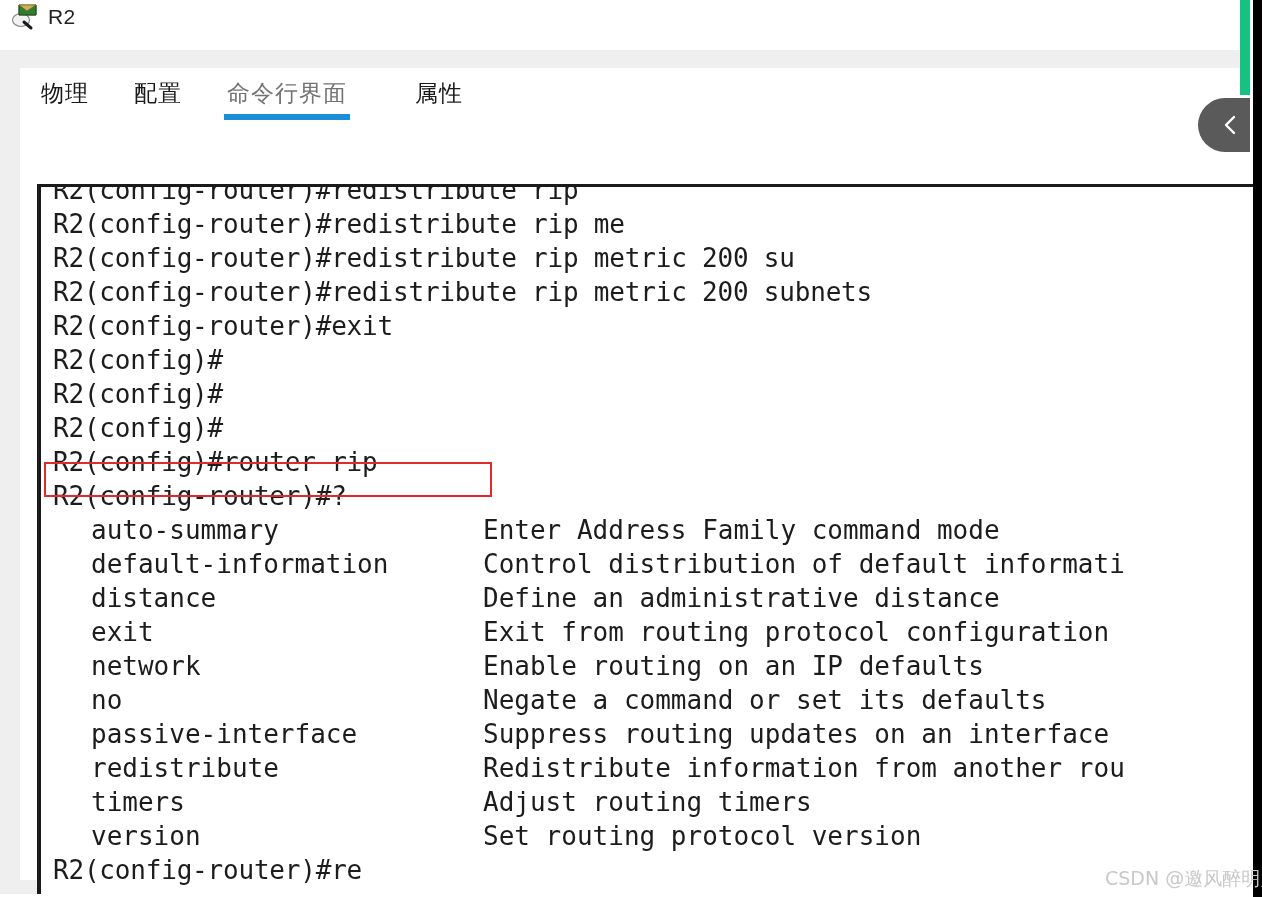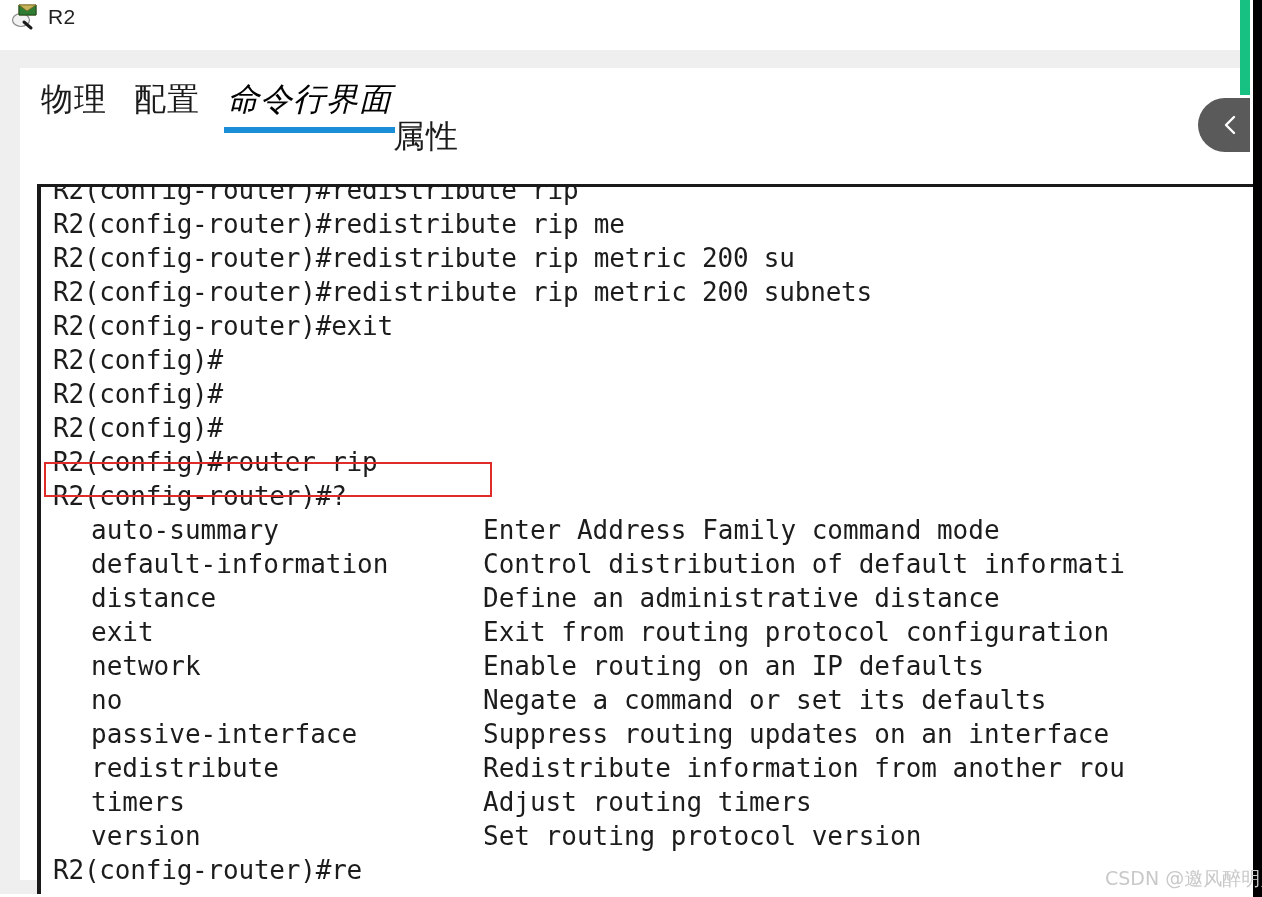--- a/index.html
+++ b/index.html
@@ -61,44 +61,43 @@
   #tabstrip {
     position: absolute;
     left: 0; top: 0;
     width: 1233px;
     height: 53px;
     background: #ffffff;
   }
   .tab {
     position: absolute;
     top: 10px;
-    font-size: 32px;
+    font-size: 23px;
     color: #1b1b1b;
     letter-spacing: 1px;
     cursor: pointer;
     white-space: nowrap;
     font-family: "DejaVu Sans", "Liberation Sans", sans-serif;
   }
   .tab.active {
-    color: #000000;
-    font-style: italic;
+    color: #737373;
   }
   .tab.active::after {
     content: "";
     position: absolute;
     left: -3px;
     right: -3px;
     bottom: -11px;
     height: 6px;
     background: #1a8fd8;
   }
   #tab-0 { left: 21px; }
   #tab-1 { left: 114px; }
   #tab-2 { left: 207px; }
-  #tab-3 { left: 373px; margin-top: 37px; }
+  #tab-3 { left: 395px; }
 
   
   #collapse-btn {
     position: absolute;
     left: 1198px; top: 98px;
     width: 64px; height: 54px;
     background: #5a5a5a;
     border-top-left-radius: 28px;
     border-bottom-left-radius: 28px;
     display: flex;

